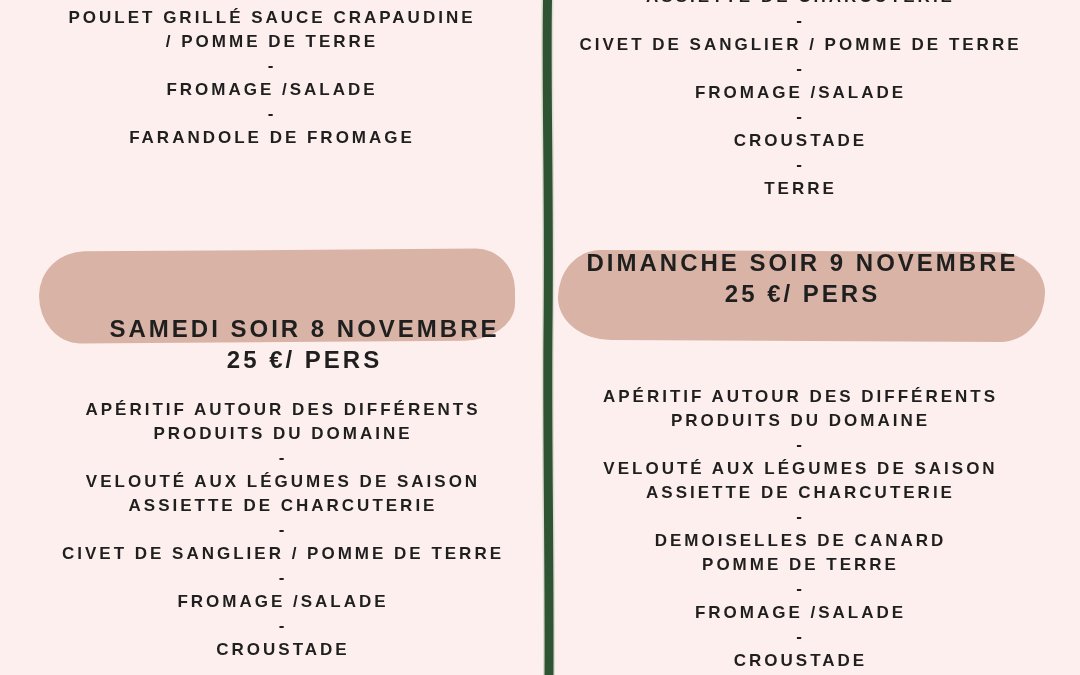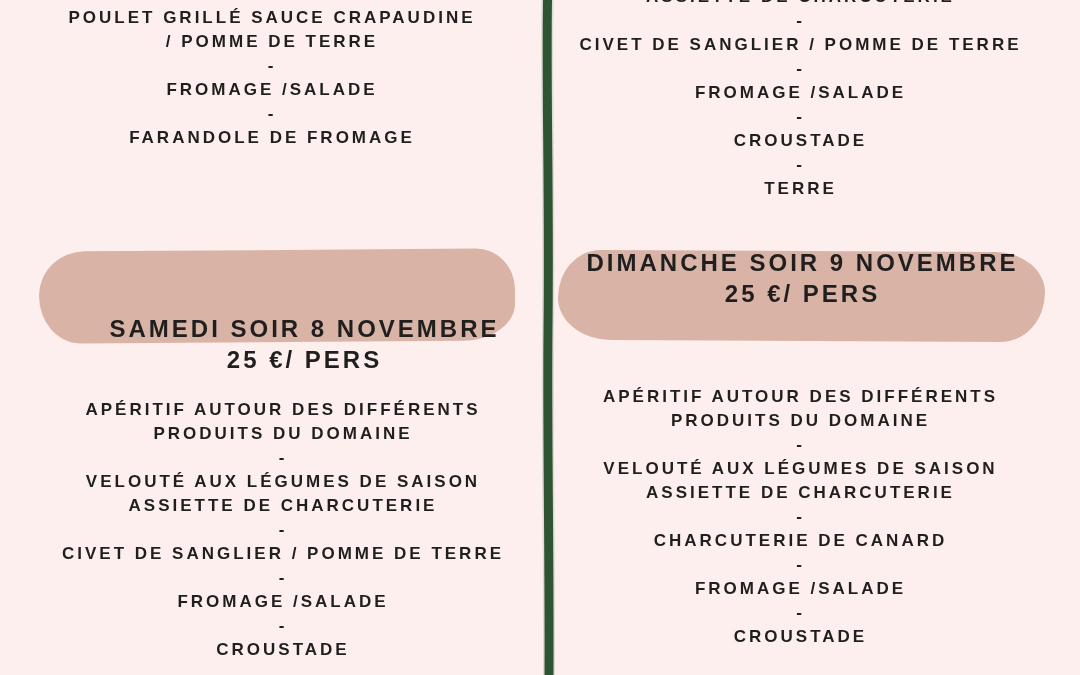--- a/index.html
+++ b/index.html
@@ -118,20 +118,21 @@
     <div>25 €/ PERS</div>
   </div>
 
   <div class="menu-block" style="left:548px; top:385px; width:505px;">
     <div class="menu-line">APÉRITIF AUTOUR DES DIFFÉRENTS</div>
     <div class="menu-line">PRODUITS DU DOMAINE</div>
     <div class="menu-sep">-</div>
     <div class="menu-line">VELOUTÉ AUX LÉGUMES DE SAISON</div>
     <div class="menu-line">ASSIETTE DE CHARCUTERIE</div>
     <div class="menu-sep">-</div>
-    <div class="menu-line">CHARCUTERIE DE CANARD</div>
+    <div class="menu-line">DEMOISELLES DE CANARD</div>
+    <div class="menu-line">POMME DE TERRE</div>
     <div class="menu-sep">-</div>
     <div class="menu-line">FROMAGE /SALADE</div>
     <div class="menu-sep">-</div>
     <div class="menu-line">CROUSTADE</div>
   </div>
 
 </div>
 
 </body></html>

